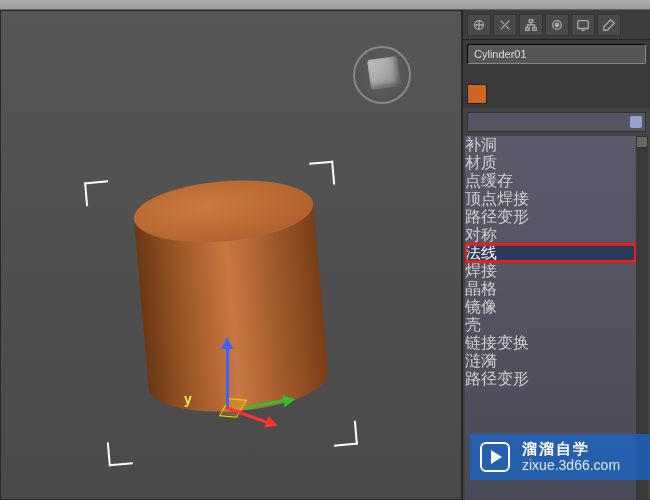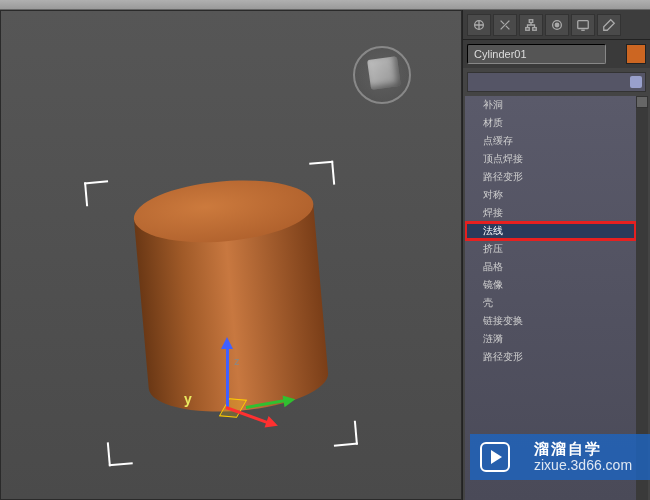--- a/index.html
+++ b/index.html
@@ -217,20 +217,21 @@
       justify-content: center;
       color: #aaa;
       font-size: 12px;
     }
     .tab-icon svg { width: 14px; height: 14px; }
     .name-row {
       display: flex;
       padding: 4px;
       gap: 20px;
       background: #3a3a3a;
+      flex-direction: column;
     }
     .name-field {
       flex: 1;
       height: 20px;
       background: #555;
       border: 1px inset #333;
       color: #ddd;
       font-size: 11px;
       padding: 0 6px;
       line-height: 18px;
@@ -282,43 +283,42 @@
     }
     .list-scrollbar-up {
       width: 12px;
       height: 12px;
       background: #666;
       border: 1px solid #333;
     }
     .modifier-item {
       height: 18px;
       color: #d0d0d0;
-      font-size: 10px;
-      padding-left: 18px;
+      font-size: 16px;
       line-height: 18px;
       cursor: default;
     }
     .modifier-item.highlighted {
       background: #2a3a5a;
       color: #fff;
       outline: 3px solid #e62020;
       outline-offset: -2px;
     }
     .watermark {
       position: absolute;
       bottom: 20px;
       right: 0;
       width: 180px;
       height: 46px;
       background: rgba(30, 100, 190, 0.82);
       display: flex;
       align-items: center;
       color: #fff;
       padding-left: 10px;
-      gap: 24px;
+      gap: 12px;
     }
     .watermark-play {
       width: 30px;
       height: 30px;
       border: 2px solid #fff;
       border-radius: 6px;
       position: relative;
     }
     .watermark-play::before {
       content: '';
@@ -417,23 +417,22 @@
     <div class="modifier-dropdown"></div>
 
     <div class="modifier-list">
       <div class="modifier-list-inner" id="modlist">
           <div class="modifier-item">补洞</div>
           <div class="modifier-item">材质</div>
           <div class="modifier-item">点缓存</div>
           <div class="modifier-item">顶点焊接</div>
           <div class="modifier-item">路径变形</div>
           <div class="modifier-item">对称</div>
+          <div class="modifier-item highlighted">法线</div>
           <div class="modifier-item">焊接</div>
-          <div class="modifier-item highlighted">法线</div>
-          <div class="modifier-item">挤压</div>
           <div class="modifier-item">晶格</div>
           <div class="modifier-item">镜像</div>
           <div class="modifier-item">壳</div>
           <div class="modifier-item">链接变换</div>
           <div class="modifier-item">涟漪</div>
           <div class="modifier-item">路径变形</div>
         </div>
       <div class="list-scrollbar">
         <div class="list-scrollbar-up"></div>
       </div>

